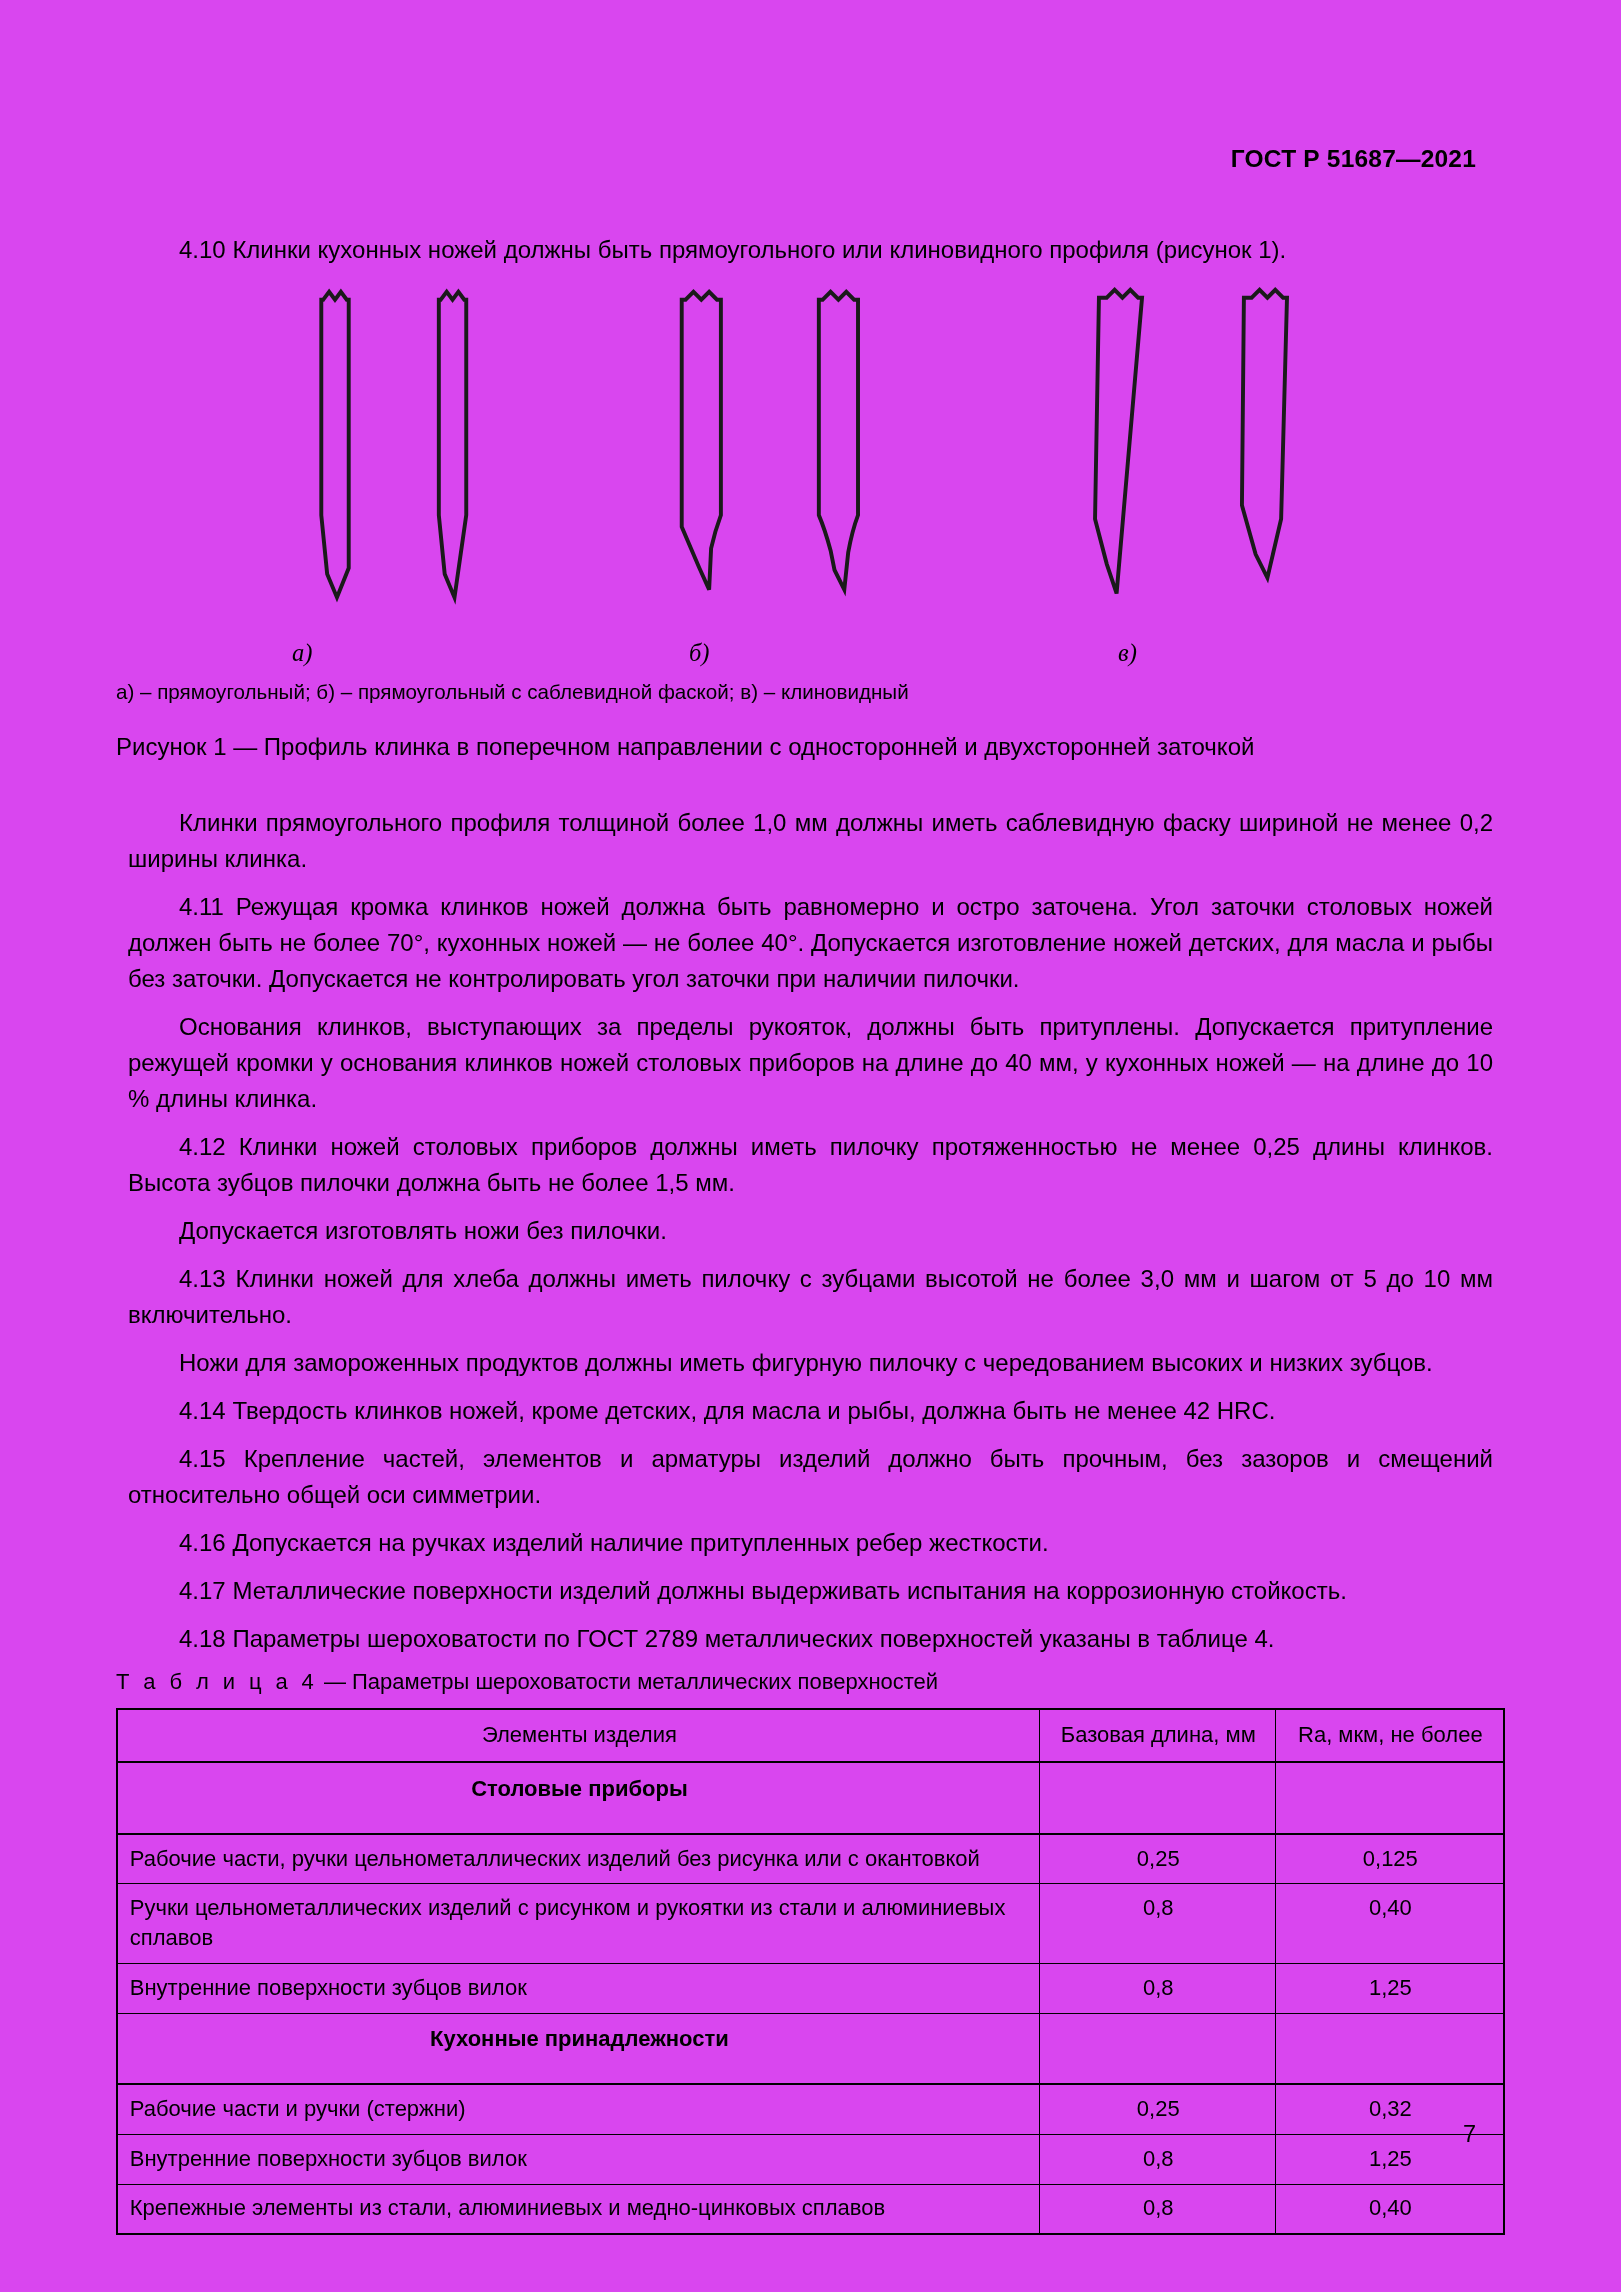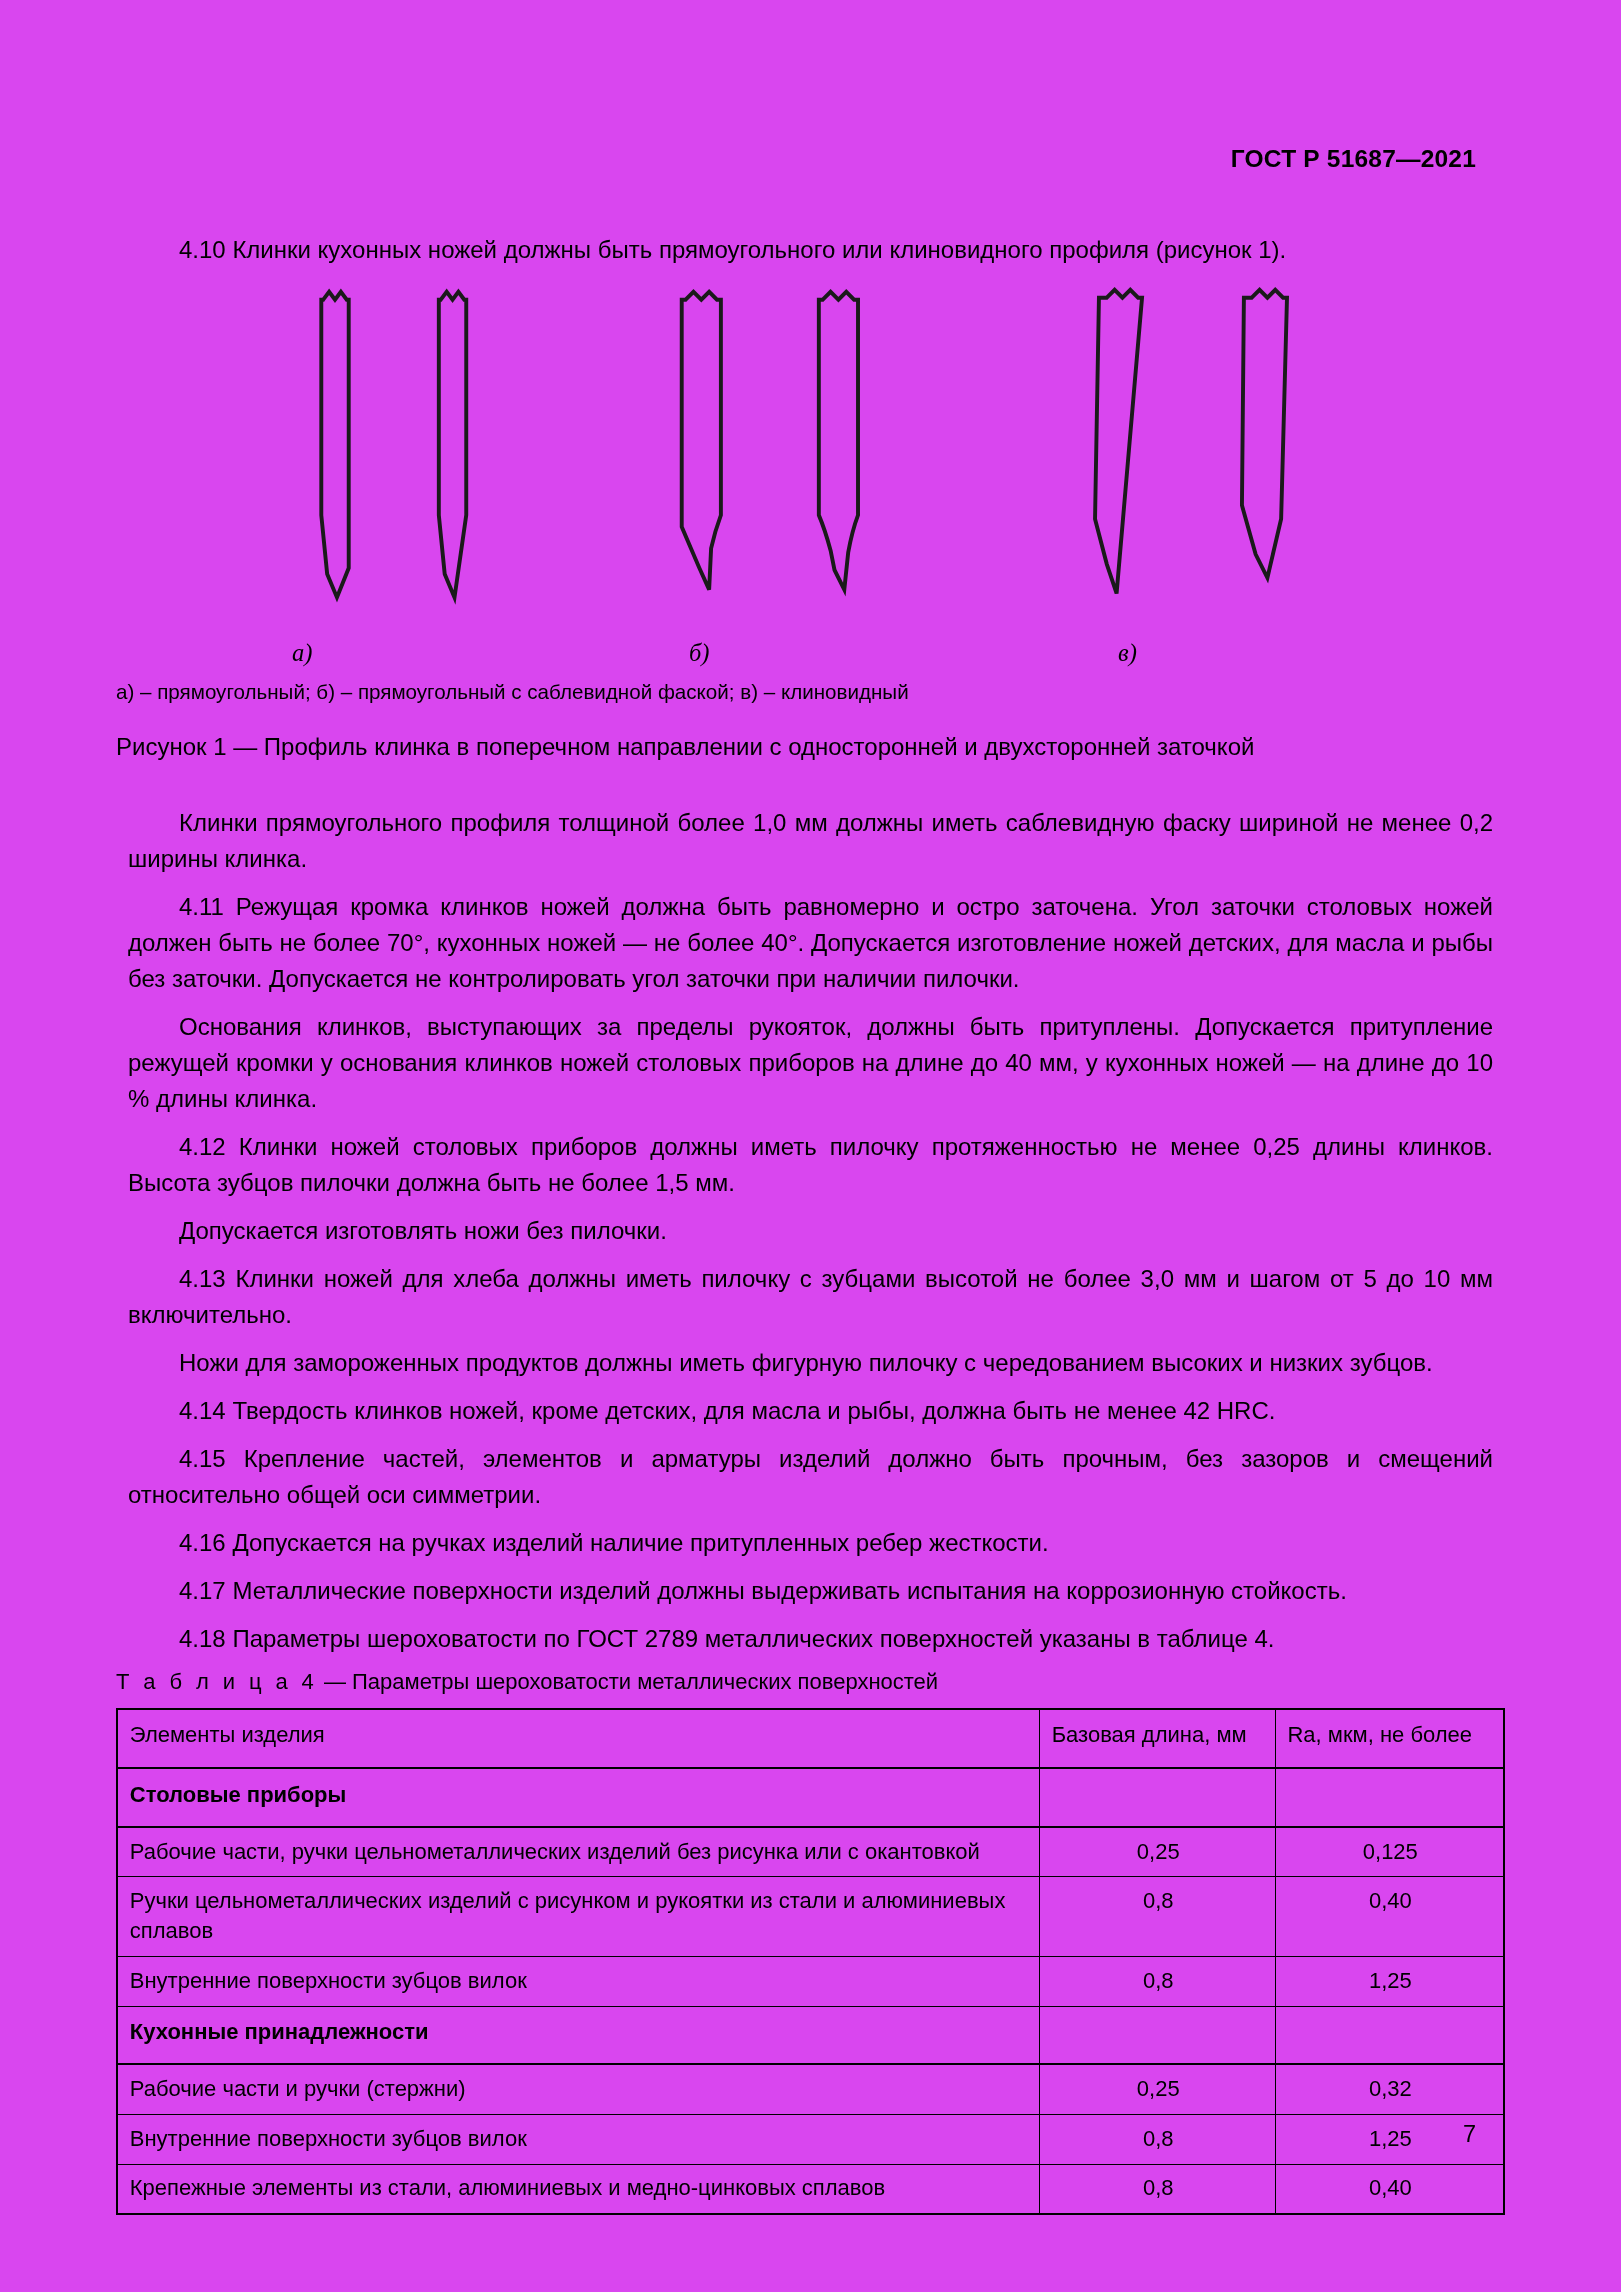--- a/index.html
+++ b/index.html
@@ -109,37 +109,37 @@
   table.rough, table.rough th, table.rough td {
     border: 1px solid #000;
   }
   table.rough { border: 2.5px solid #000; }
   table.rough th, table.rough td {
     padding: 8.8px 9.8px 9.8px 11.8px;
     line-height: 30px;
     vertical-align: top;
   }
   table.rough thead th {
-    text-align: left;
+    text-align: center;
     font-weight: normal;
     border-bottom: 2.5px solid #000;
     padding-top: 9.8px;
-    padding-bottom: 17px;
+    padding-bottom: 11px;
   }
   col.c-el { width: 66.5%; }
   col.c-len { width: 17%; }
   col.c-ra  { width: 16.5%; }
 
   td.num { text-align: center; vertical-align: top; }
   tr.section td {
-    text-align: left;
+    text-align: center;
     font-weight: bold;
     border-bottom: 2.5px solid #000;
     padding-top: 10.8px;
-    padding-bottom: 16px;
+    padding-bottom: 29px;
   }
   tr.section td.blank { border-bottom: 2.5px solid #000; }
   tr.justify td.el { text-align: justify; text-align-last: left; }
 
   
   .page-number {
     position: absolute;
     right: 145px;
     bottom: 145px;
     font-size: 23.5px;

